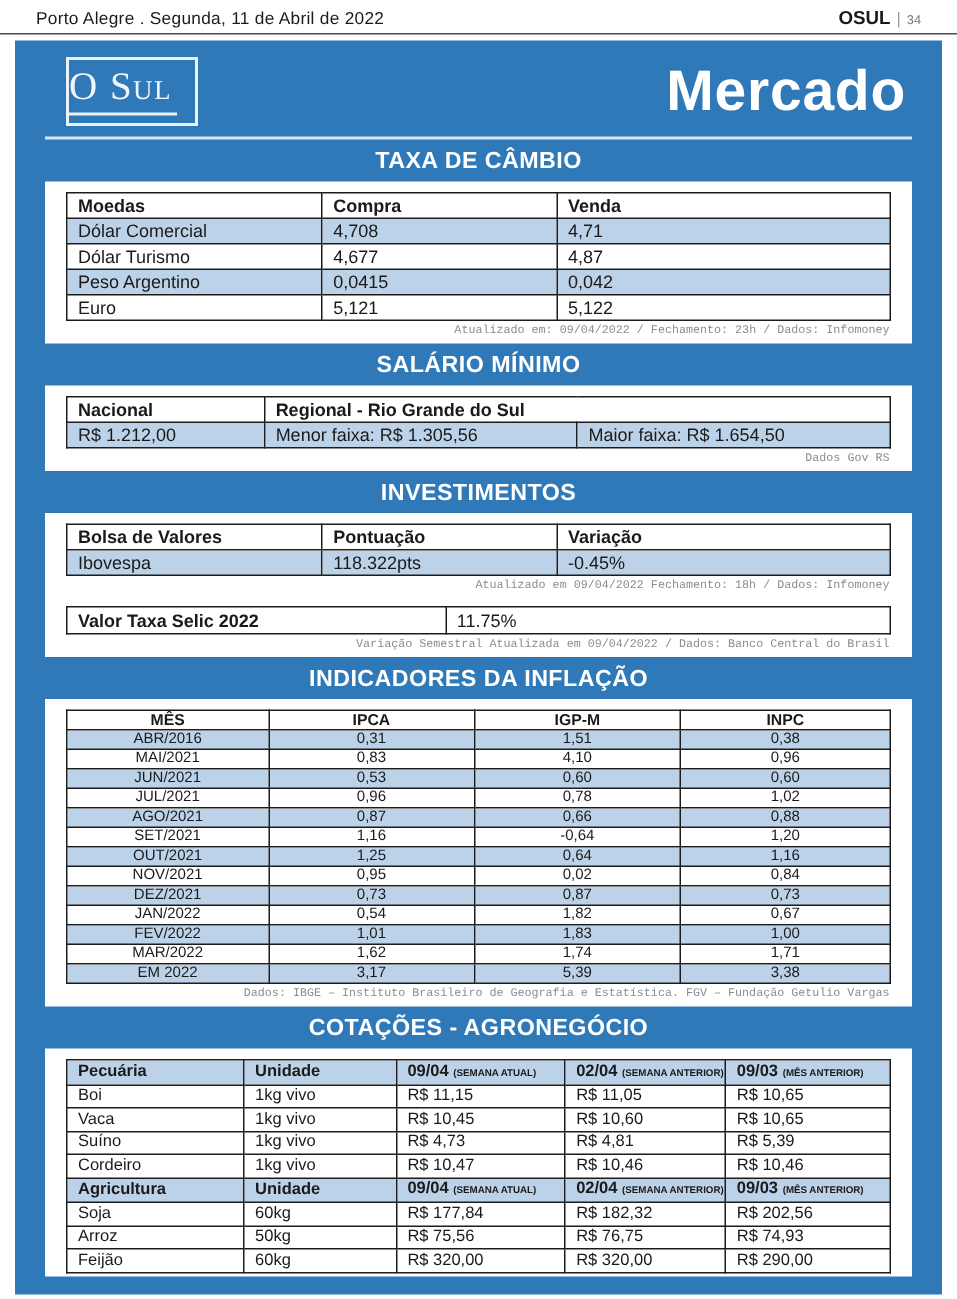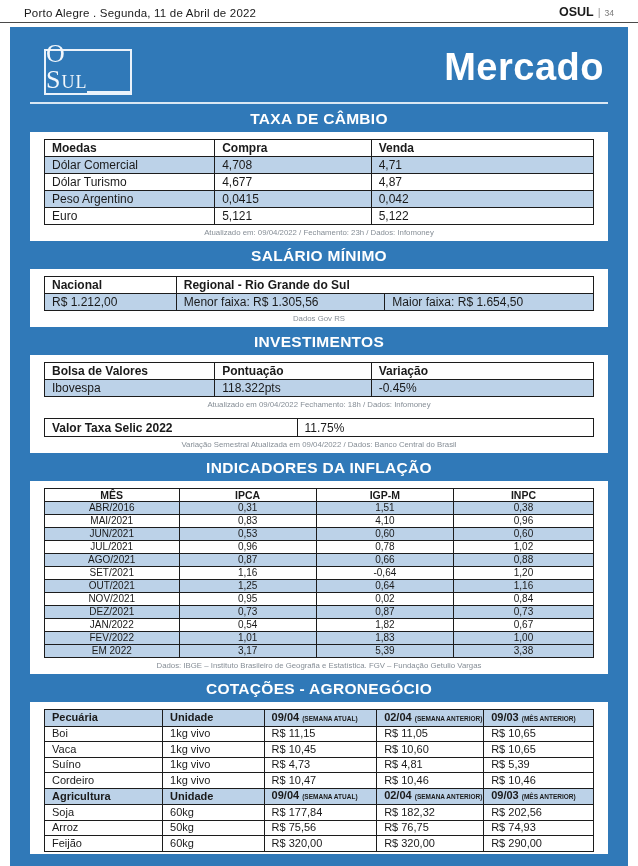--- a/index.html
+++ b/index.html
@@ -34,23 +34,22 @@
 
   
   .banner {
     display:flex; justify-content:space-between; align-items:center;
     padding:5px 2px 7px 14px;
     border-bottom:2px solid #d9e7f3;
   }
   .logo-box {
     width:88px; height:46px;
     border:2.5px solid #eaf2fa;
-    display:flex; justify-content:center; align-items:flex-end;
+    display:flex; flex-direction:column; justify-content:center; align-items:flex-start;
     box-sizing:border-box;
-    margin-top:11px;
   }
   .logo-text {
     font-family:"Liberation Serif", serif;
     font-variant:small-caps;
     font-size:26px; line-height:1;
     color:#f2f7fc; letter-spacing:1px;
   }
   .logo-rule { width:72px; border-top:2px solid #eaf2fa; margin-top:4px; }
   .banner-title {
     font-size:38px; font-weight:bold; color:#ffffff;
@@ -66,22 +65,23 @@
   .panel { background:#ffffff; padding:7px 14px 2px 14px; }
 
   table { border-collapse:collapse; width:100%; table-layout:fixed; }
   .tbl { border:1.5px solid #1c1c1c; }
   .tbl th, .tbl td { border:1px solid #1c1c1c; overflow:hidden; white-space:nowrap; }
   th { font-weight:bold; text-align:left; }
   tr.shaded th, tr.shaded td { background:#bcd2e8; }
 
   .std th, .std td { font-size:12px; line-height:15px; padding:0.5px 7px; }
   .footer-note {
-    text-align:center; font-size:7.8px; color:#868e96;
+    text-align:right; font-size:7.8px; color:#868e96;
     padding:3px 1px 2px 1px;
+    font-family:Liberation Mono, monospace;
   }
 
   .selic-table { margin-top:7px; }
   .selic-table td { font-size:12px; line-height:16px; padding:0.5px 7px; }
   .selic-label { font-weight:bold; font-size:12.5px; }
 
   .inflation th, .inflation td {
     font-size:10px; line-height:12px; padding:0 0; text-align:center;
   }
   .inflation th { font-size:10.5px; }
@@ -297,20 +297,26 @@
               <td>0,54</td>
               <td>1,82</td>
               <td>0,67</td>
             </tr>
             <tr class="shaded">
               <td>FEV/2022</td>
               <td>1,01</td>
               <td>1,83</td>
               <td>1,00</td>
             </tr>
+            <tr>
+              <td>MAR/2022</td>
+              <td>1,62</td>
+              <td>1,74</td>
+              <td>1,71</td>
+            </tr>
             <tr class="shaded">
               <td>EM 2022</td>
               <td>3,17</td>
               <td>5,39</td>
               <td>3,38</td>
             </tr>
           </tbody>
       </table>
       <div class="footer-note">Dados: IBGE – Instituto Brasileiro de Geografia e Estatística. FGV – Fundação Getulio Vargas</div>
     </div>

